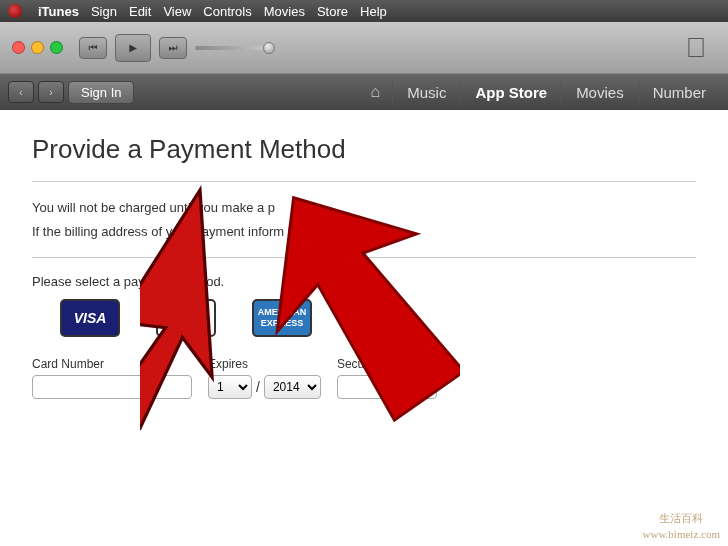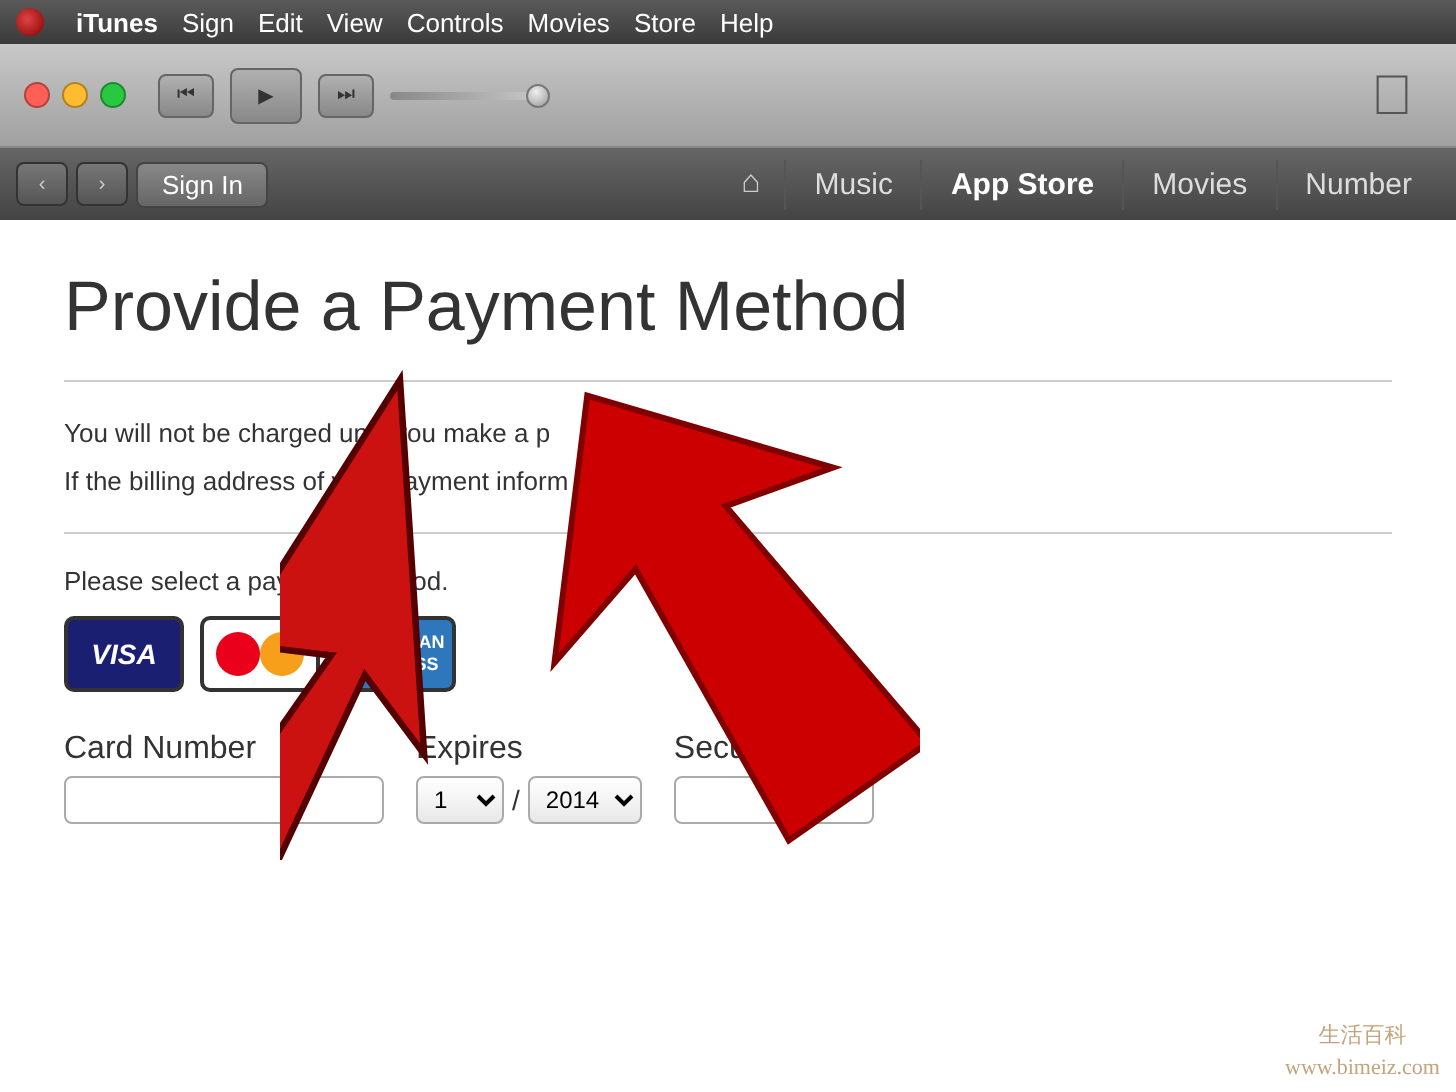--- a/index.html
+++ b/index.html
@@ -174,21 +174,21 @@
     
     .main-content {
       background: #fff;
       padding: 24px 32px;
       height: calc(546px - 22px - 52px - 36px);
       overflow: hidden;
       position: relative;
     }
 
     .page-title {
-      font-size: 35px;
+      font-size: 26px;
       font-weight: 300;
       color: #333;
       margin-bottom: 16px;
     }
     .divider {
       height: 1px;
       background: #ccc;
       margin-bottom: 16px;
     }
     .info-text {
@@ -220,20 +220,21 @@
       width: 60px;
       height: 38px;
       border: 2px solid #333;
       border-radius: 5px;
       display: flex;
       align-items: center;
       justify-content: center;
       cursor: pointer;
       font-weight: bold;
       font-size: 11px;
+      margin-left: 28px;
     }
     .card-visa {
       background: #1a1f71;
       color: #fff;
       font-size: 14px;
       font-style: italic;
       font-weight: 900;
     }
     .card-mc {
       background: #fff;
@@ -269,21 +270,21 @@
       display: flex;
       gap: 16px;
       align-items: flex-end;
     }
     .form-group {
       display: flex;
       flex-direction: column;
       gap: 4px;
     }
     .form-label {
-      font-size: 16px;
+      font-size: 12px;
       color: #333;
     }
     .form-input {
       border: 1px solid #aaa;
       border-radius: 4px;
       height: 24px;
       padding: 0 6px;
       font-size: 13px;
       background: #fff;
     }

